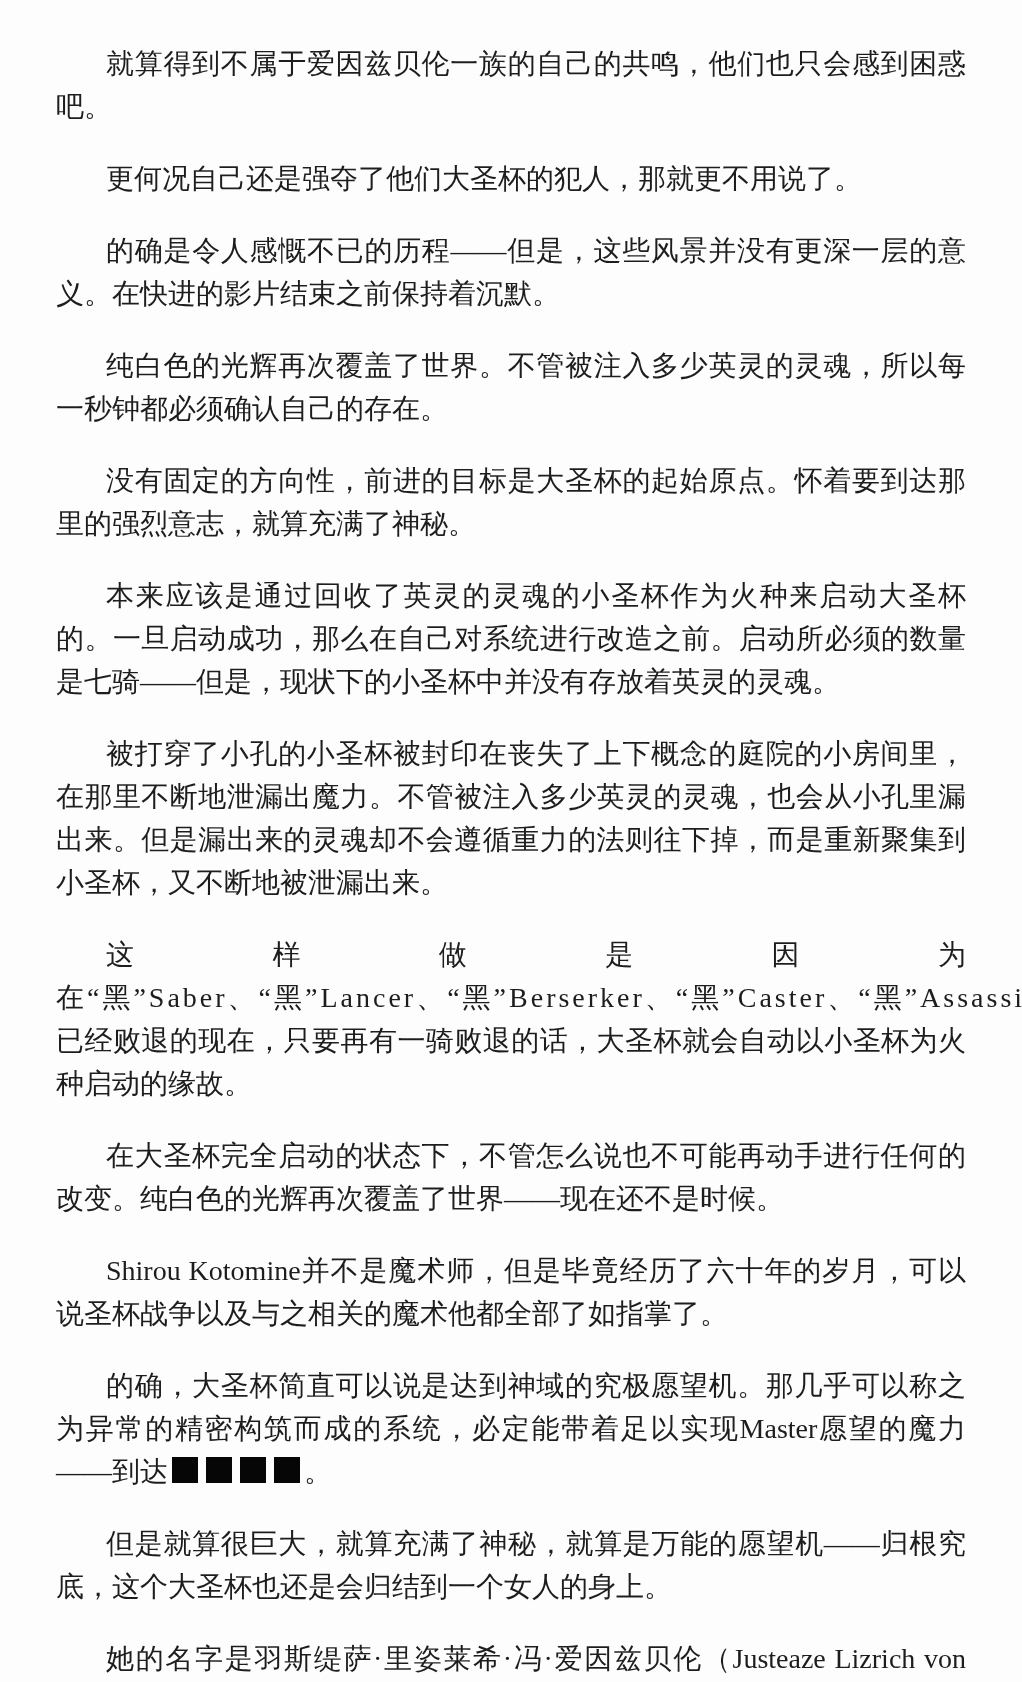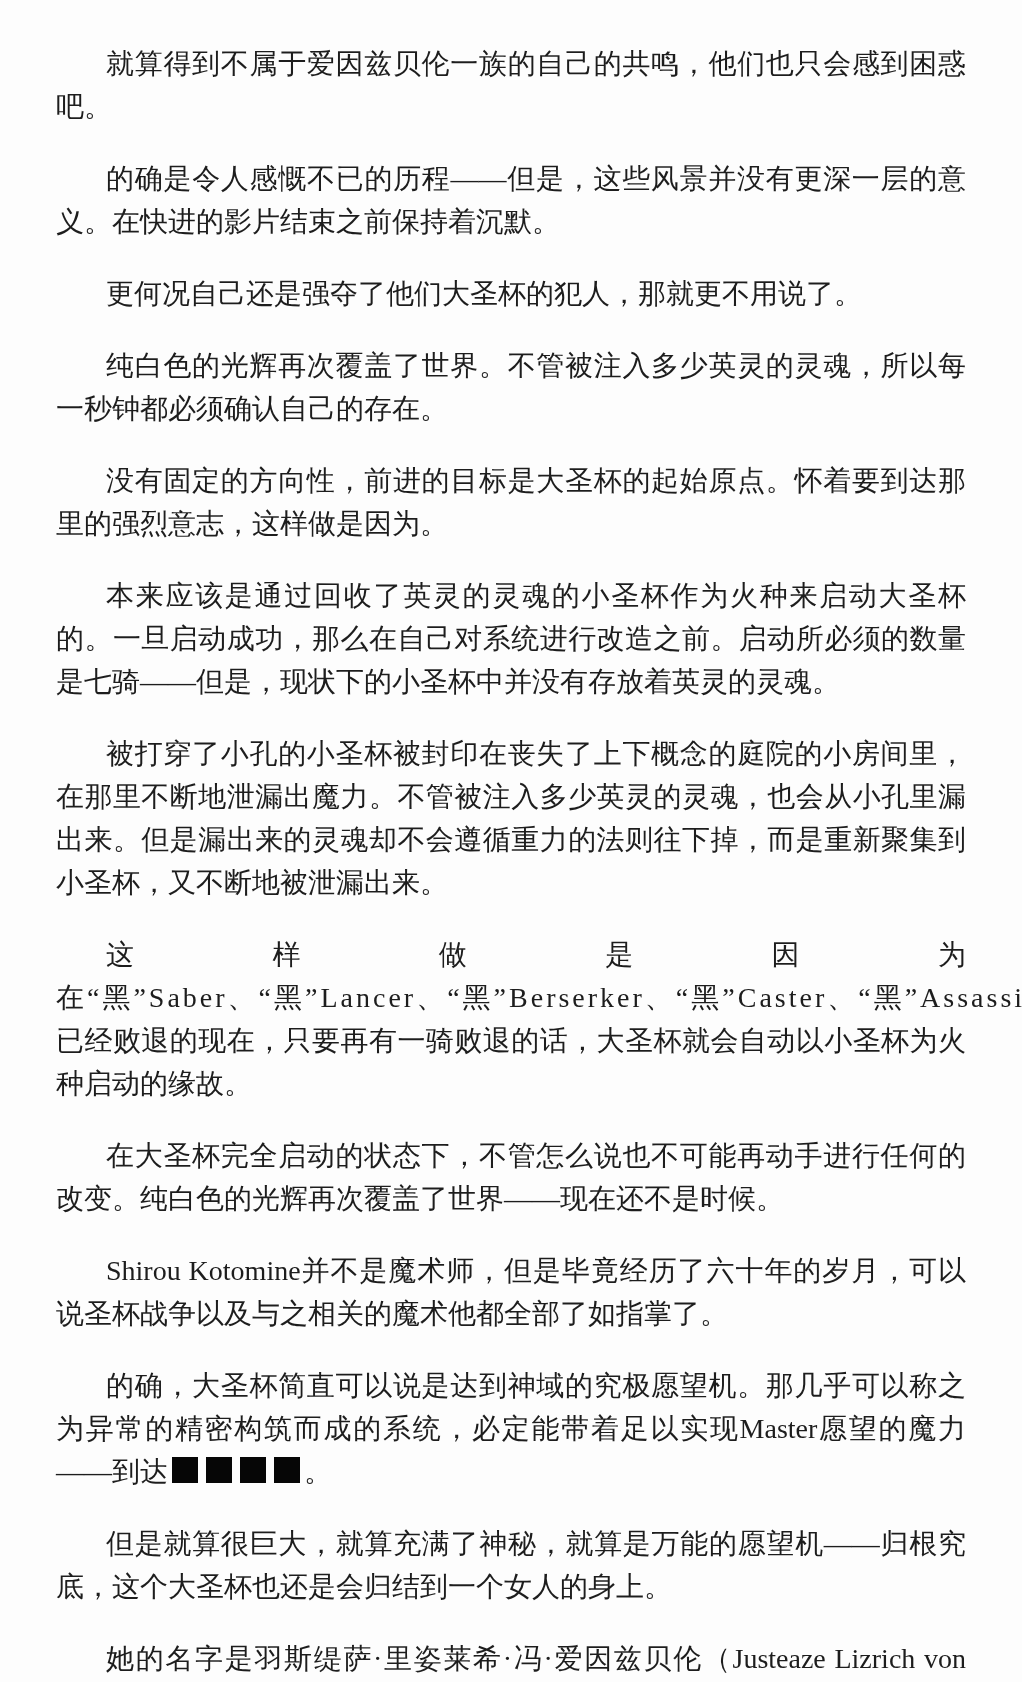--- a/index.html
+++ b/index.html
@@ -56,24 +56,24 @@
     background: #060606;
     margin: 0 4px;
     vertical-align: -2px;
   }
 </style>
 </head>
 <body>
 
 <div class="page" style="background: rgb(253, 253, 253); color: rgb(29, 29, 29);">
   <p class="para">就算得到不属于爱因兹贝伦一族的自己的共鸣，他们也只会感到困惑吧。</p>
+  <p class="para">更何况自己还是强夺了他们大圣杯的犯人，那就更不用说了。</p>
   <p class="para">的确是令人感慨不已的历程——但是，这些风景并没有更深一层的意义。在快进的影片结束之前保持着沉默。</p>
-  <p class="para">更何况自己还是强夺了他们大圣杯的犯人，那就更不用说了。</p>
   <p class="para">纯白色的光辉再次覆盖了世界。不管被注入多少英灵的灵魂，所以每一秒钟都必须确认自己的存在。</p>
-  <p class="para">没有固定的方向性，前进的目标是大圣杯的起始原点。怀着要到达那里的强烈意志，这样做是因为。</p>
+  <p class="para">没有固定的方向性，前进的目标是大圣杯的起始原点。怀着要到达那里的强烈意志，就算充满了神秘。</p>
   <p class="para">本来应该是通过回收了英灵的灵魂的小圣杯作为火种来启动大圣杯的。一旦启动成功，那么在自己对系统进行改造之前。启动所必须的数量是七骑——但是，现状下的小圣杯中并没有存放着英灵的灵魂。</p>
   <p class="para">被打穿了小孔的小圣杯被封印在丧失了上下概念的庭院的小房间里，在那里不断地泄漏出魔力。不管被注入多少英灵的灵魂，也会从小孔里漏出来。但是漏出来的灵魂却不会遵循重力的法则往下掉，而是重新聚集到小圣杯，又不断地被泄漏出来。</p>
 
   <div class="para-group">
     <div class="spread-line">这样做是因为</div>
     <div class="clip-line">在“黑”Saber、“黑”Lancer、“黑”Berserker、“黑”Caster、“黑”Assassin</div>
     <div class="cont-line">已经败退的现在，只要再有一骑败退的话，大圣杯就会自动以小圣杯为火种启动的缘故。</div>
   </div>
 
   <p class="para">在大圣杯完全启动的状态下，不管怎么说也不可能再动手进行任何的改变。纯白色的光辉再次覆盖了世界——现在还不是时候。</p>

